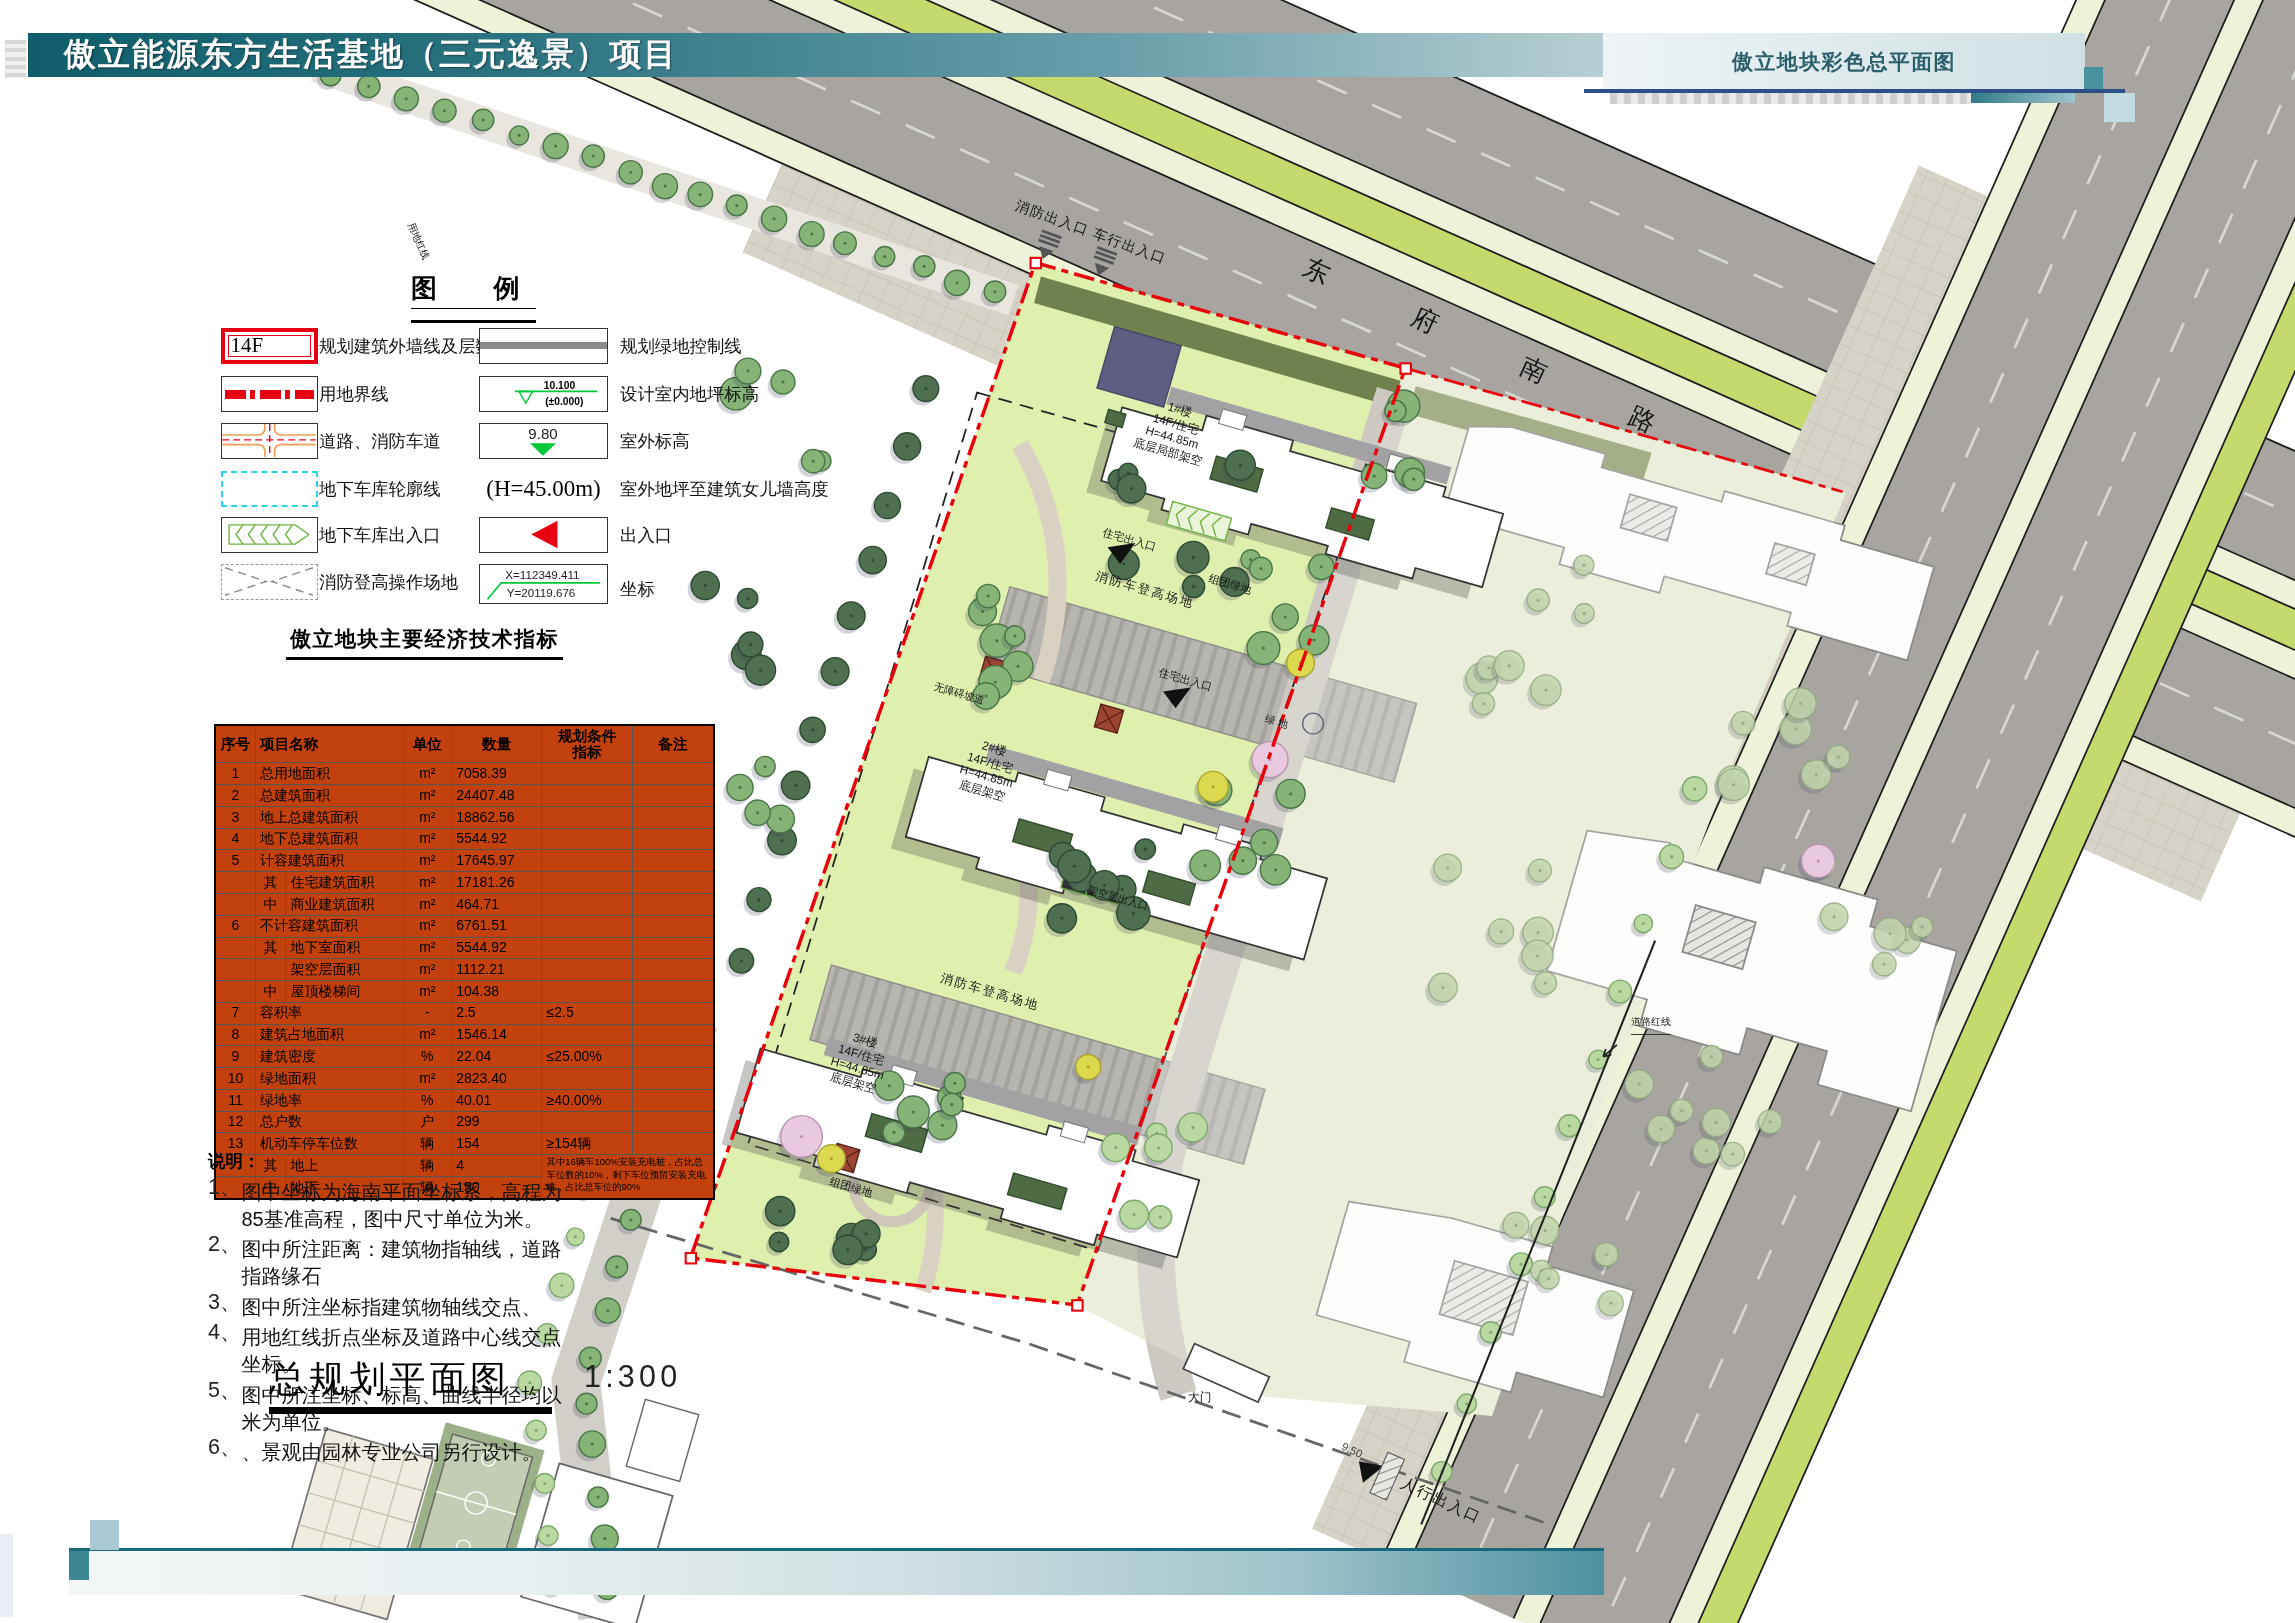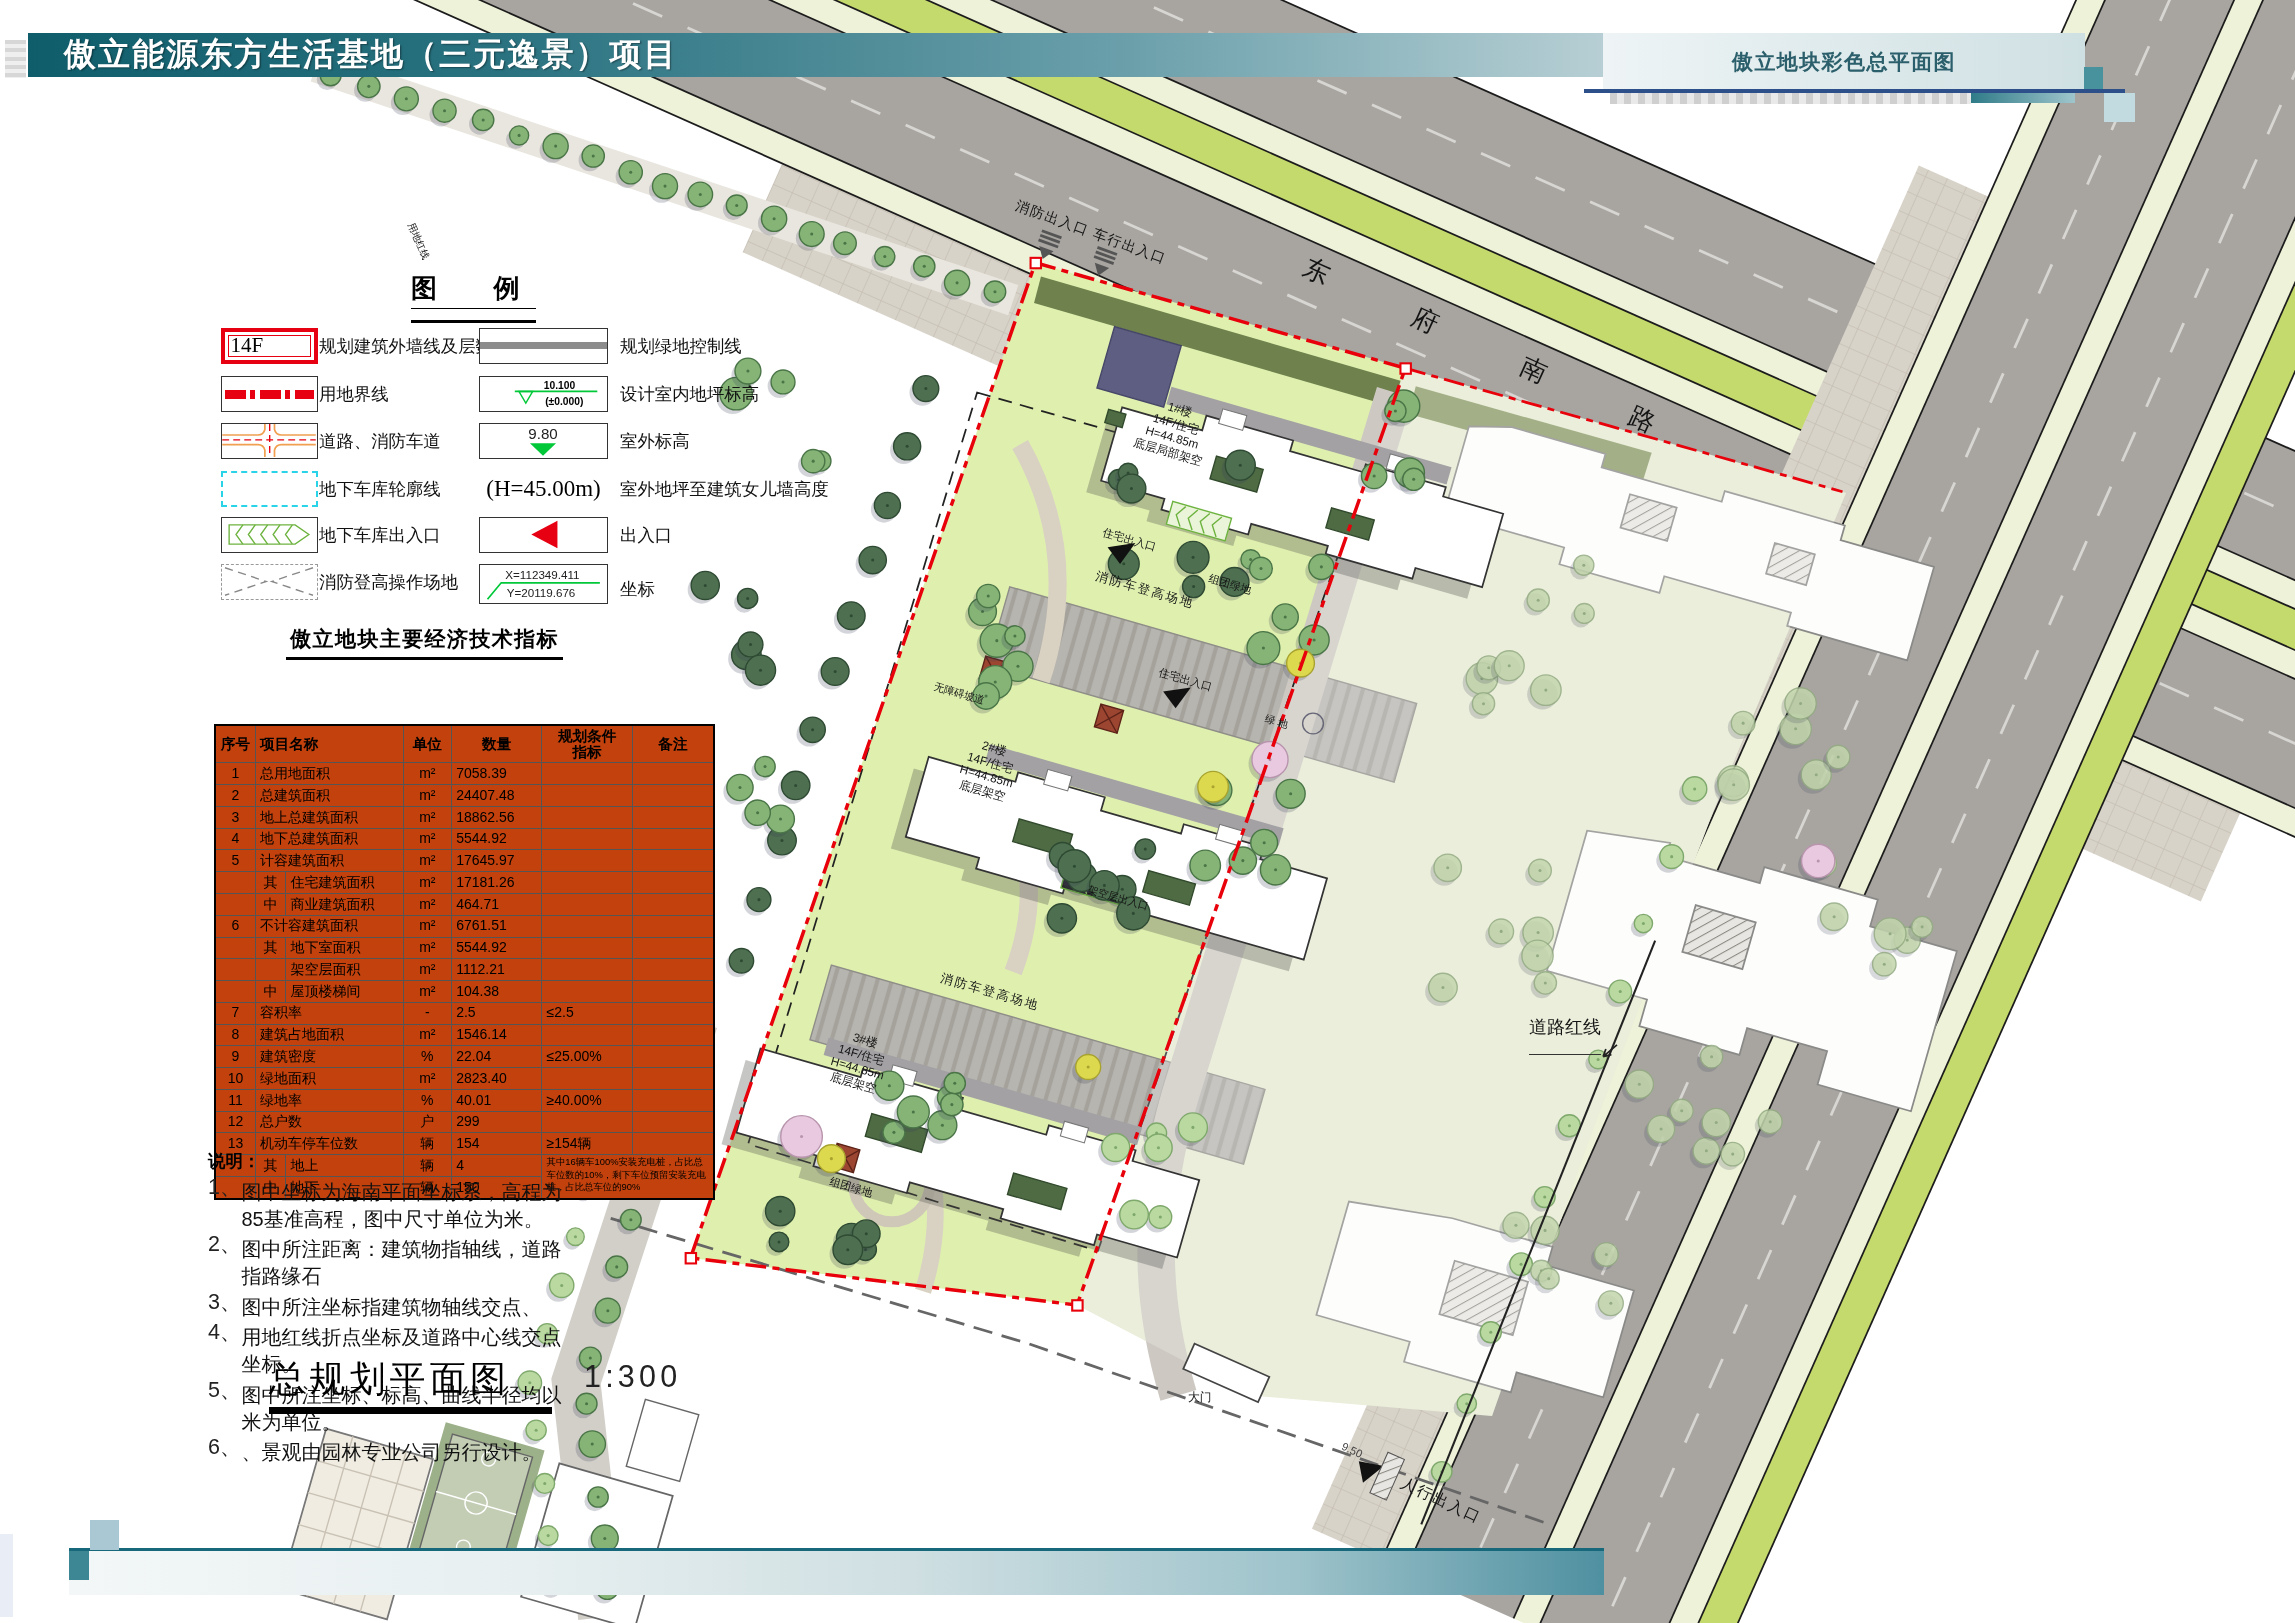--- a/index.html
+++ b/index.html
@@ -859,21 +859,21 @@
   <div class="pl" style="left:416px;top:221px;transform:rotate(66deg);font-size:9.7px;">用地红线</div>
   <div class="pl" style="left:1098px;top:568px;transform:rotate(16deg);font-size:12.5px;letter-spacing:2.1px;">消防车登高场地</div>
   <div class="pl" style="left:943px;top:970px;transform:rotate(16deg);font-size:12.5px;letter-spacing:2.1px;">消防车登高场地</div>
   <div class="pl" style="left:1211px;top:571px;transform:rotate(16deg);font-size:11px;">组团绿地</div>
   <div class="pl" style="left:832px;top:1174px;transform:rotate(16deg);font-size:11px;">组团绿地</div>
   <div class="pl" style="left:1105px;top:525px;transform:rotate(16deg);font-size:11px;">住宅出入口</div>
   <div class="pl" style="left:1161px;top:665px;transform:rotate(16deg);font-size:11px;">住宅出入口</div>
   <div class="pl" style="left:1090px;top:883px;transform:rotate(16deg);font-size:10.4px;">架空层出入口</div>
   <div class="pl" style="left:936px;top:680px;transform:rotate(16deg);font-size:10.4px;">无障碍坡道</div>
   <div class="pl" style="left:1267px;top:712px;transform:rotate(16deg);font-size:10.4px;letter-spacing:2.8px;">绿地</div>
-  <div class="pl" style="left:1529px;top:1015px;font-size:18px;border-bottom:1.4px solid #333;padding-bottom:15px;">道路红线</div>
+  <div class="pl" style="left:1631px;top:1015px;font-size:10px;border-bottom:1.4px solid #333;padding-bottom:5px;">道路红线</div>
   <div class="pl" style="left:1188px;top:1390px;font-size:11.8px;">大门</div>
   <div class="pl" style="left:1406px;top:1473px;transform:rotate(25deg);font-size:15.3px;letter-spacing:2.1px;">人行出入口</div>
   <div class="pl" style="left:1345px;top:1440px;transform:rotate(25deg);font-size:11px;color:#444;">9.50</div>
   <div class="pl" style="left:1148px;top:393px;transform:rotate(16deg);font-size:11.8px;line-height:1.25;text-align:center;">1#楼
 14F/住宅
 H=44.85m
 底层局部架空</div>
   <div class="pl" style="left:970px;top:734px;transform:rotate(16deg);font-size:11.8px;line-height:1.25;text-align:center;">2#楼
 14F/住宅
 H=44.85m

